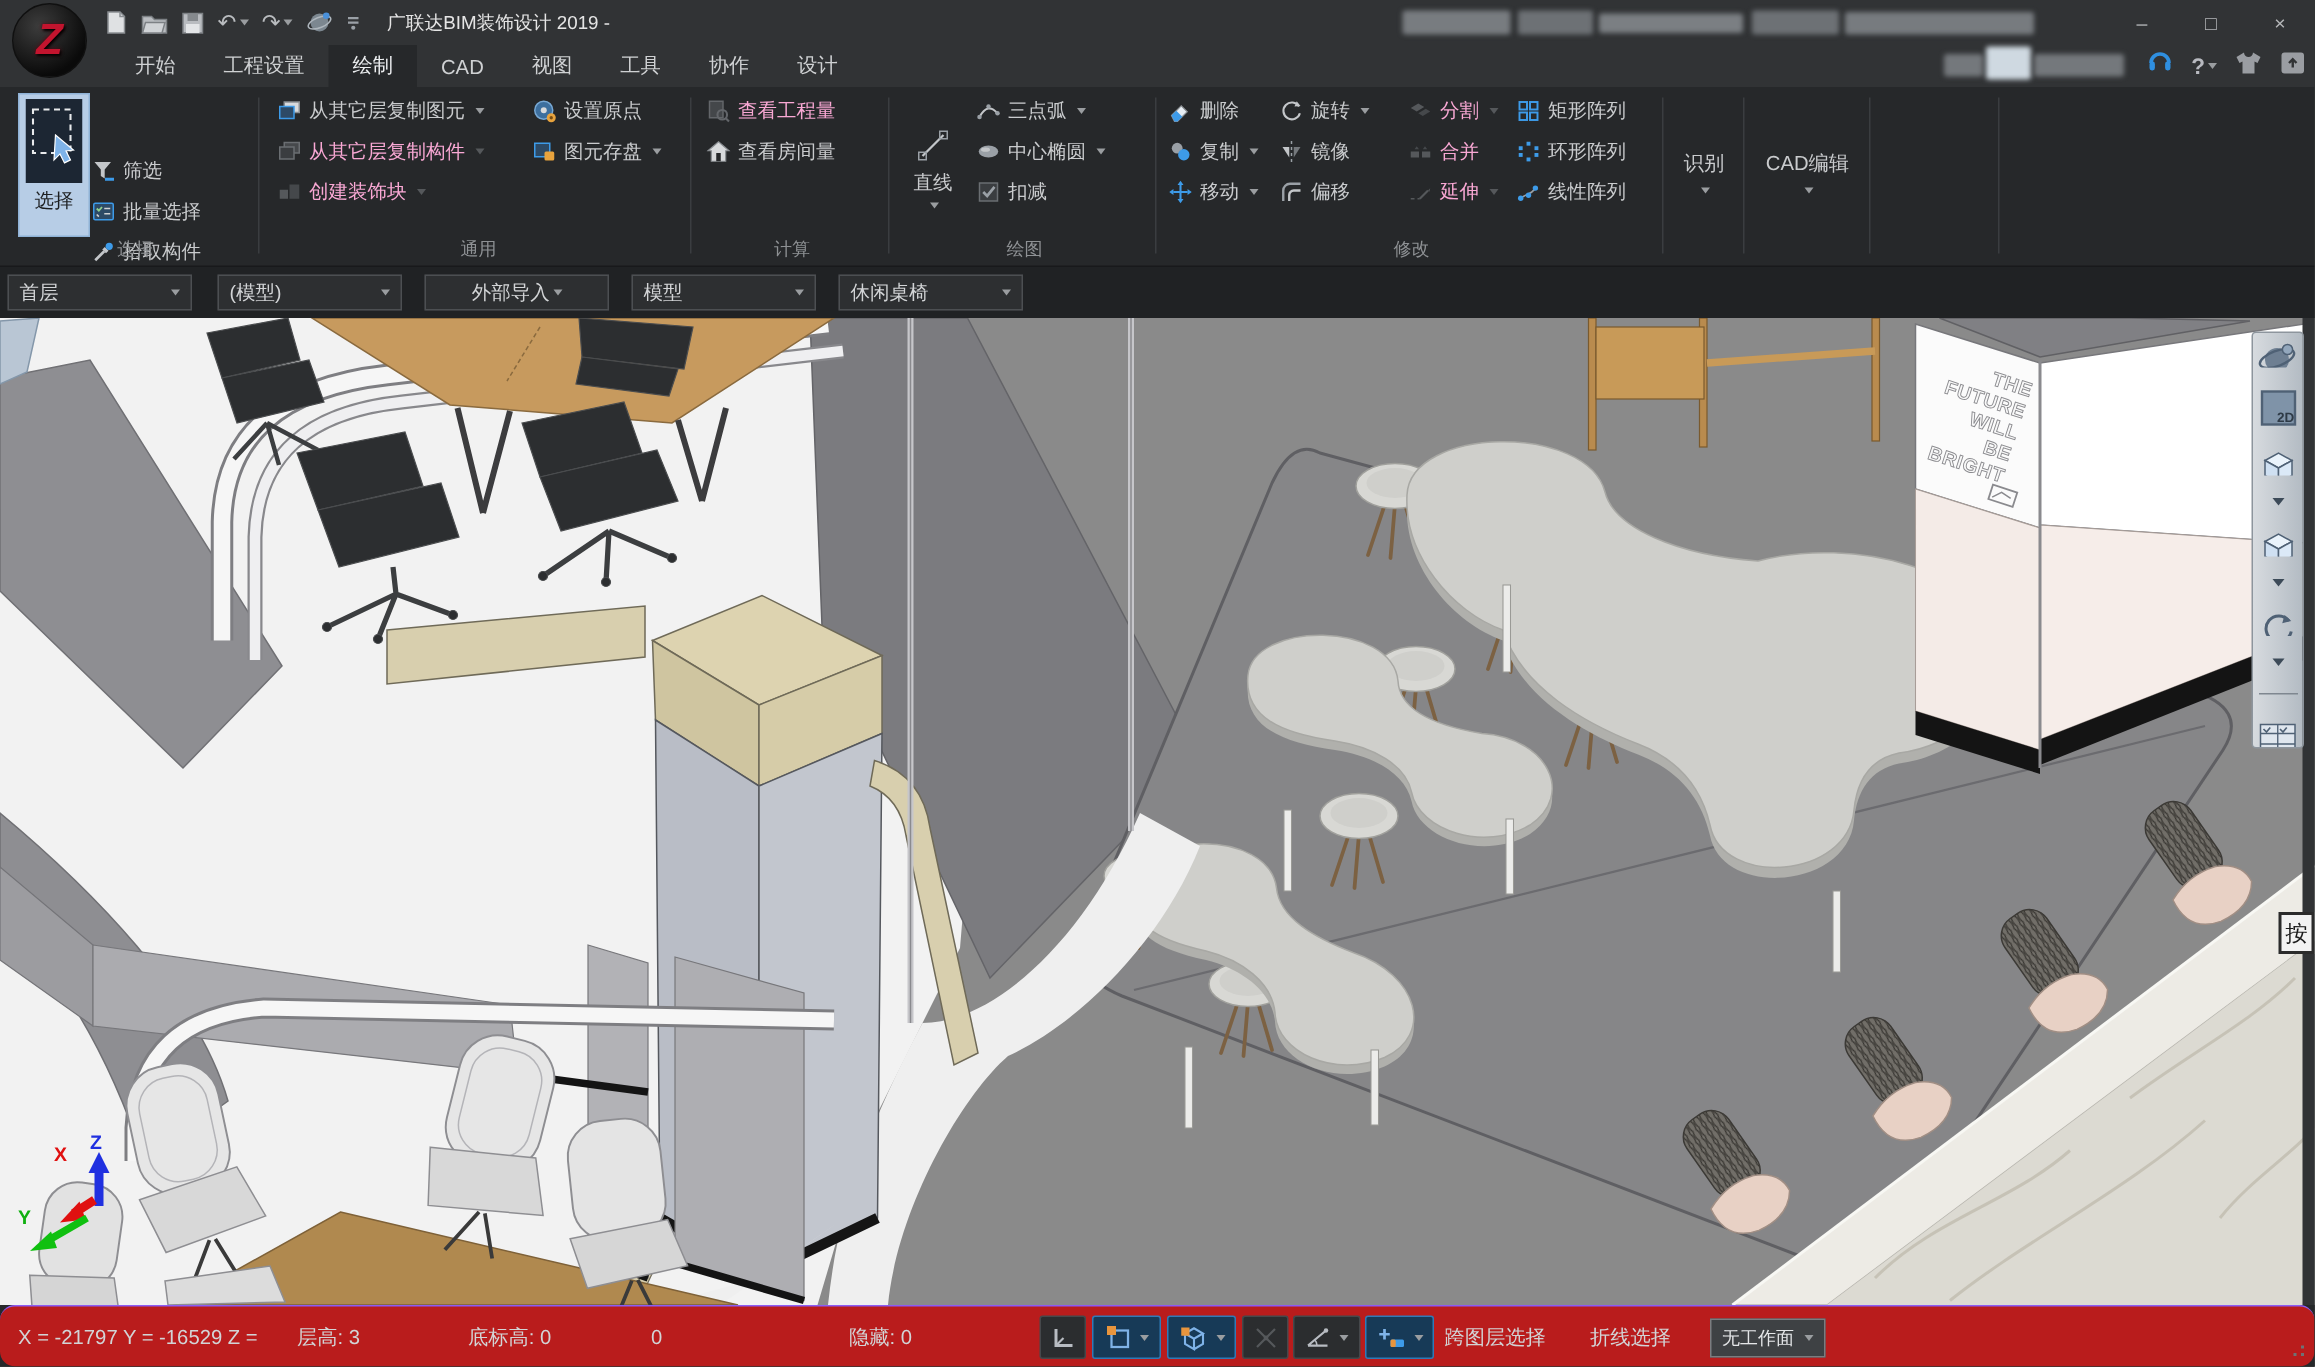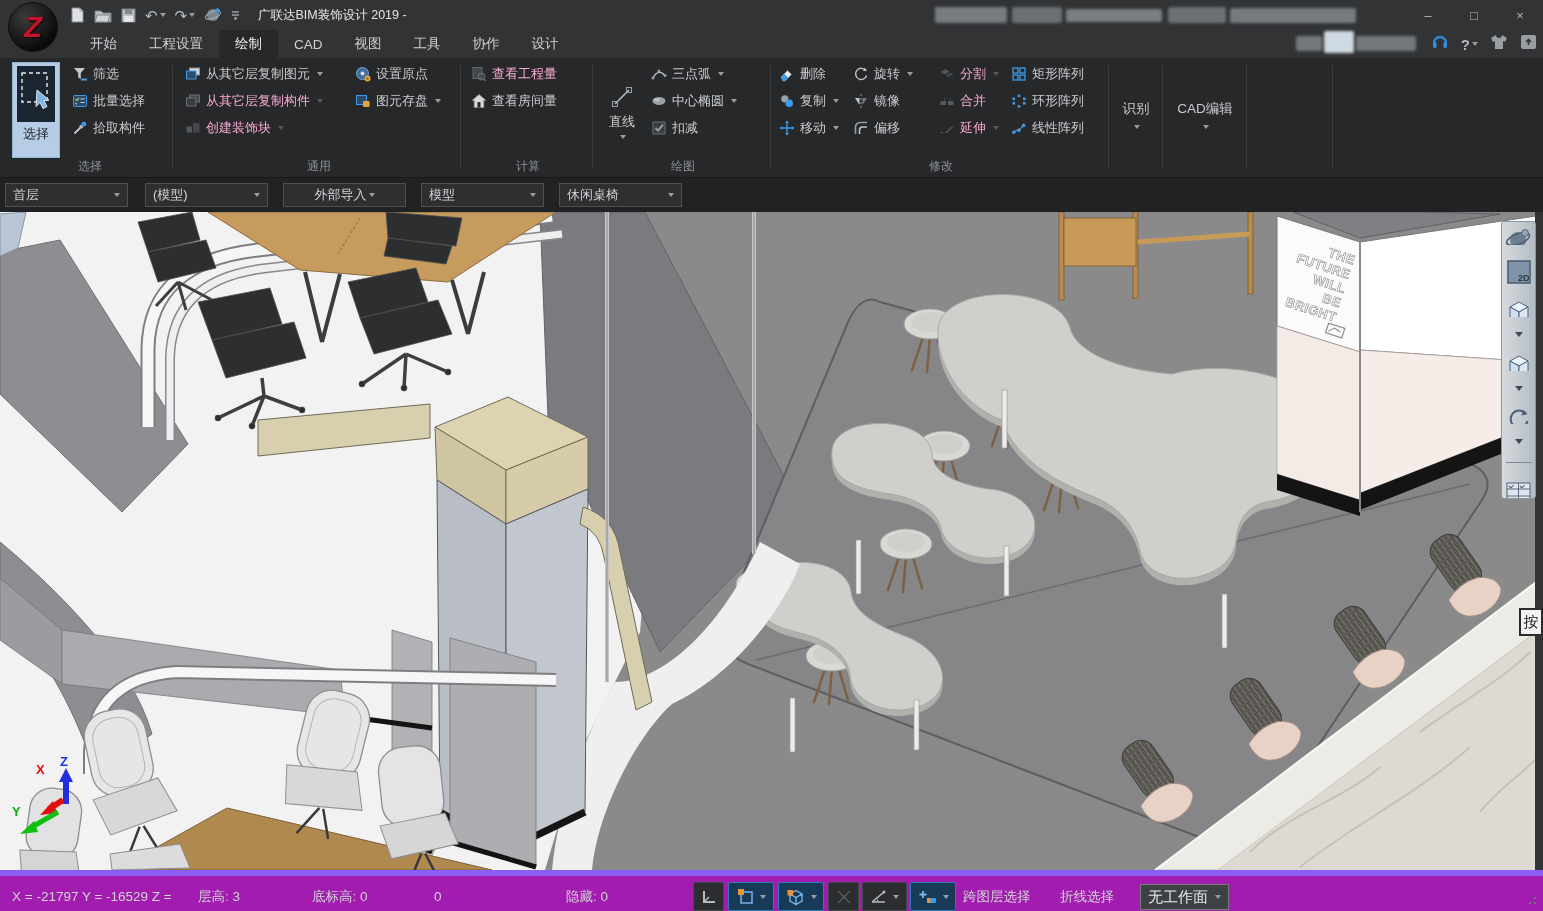--- a/index.html
+++ b/index.html
@@ -70,30 +70,30 @@
     display:flex; flex-direction:column; align-items:center; padding-top:4px; gap:14px; z-index:20; }
   .vt-caret { width:0; height:0; border-left:4px solid transparent; border-right:4px solid transparent;
     border-top:5px solid #3c4a58; margin:1px 0 2px; }
   .twod { position:relative; width:26px; height:26px; }
   .twod span { position:absolute; right:2px; bottom:2px; font-size:9px; font-weight:bold; color:#2e3a46; }
   .edge-tooltip { position:absolute; left:1519px; top:396px; width:24px; height:28px; background:#f2f2f2;
     border:2px solid #2b2b2b; color:#1a1a1a; font-size:15px; display:flex; align-items:center;
     justify-content:center; z-index:30; }
 
   
-  .statusbar { position:absolute; top:870px; left:0; width:100%; height:41px; background:#a21caf;
-    border-top:6px solid #8b5cf6; color:#d2d4d6; font-size:13.5px; }
+  .statusbar { position:absolute; top:870px; left:0; width:100%; height:41px; background:#b91c1c;
+    border-top:1px solid #8b5cf6; color:#d2d4d6; font-size:13.5px;border-radius:10px; }
   .stext { position:absolute; top:0; height:41px; display:flex; align-items:center; white-space:nowrap; }
   .sbtn { position:absolute; top:6px; height:29px; display:flex; align-items:center; justify-content:center;
     gap:3px; background:#2b2d2f; border:1px solid #45484b; border-radius:2px; }
   .sbtn.active { background:#173a57; border-color:#2f7ab8; }
   .sbtn svg { display:block; }
   .workplane { position:absolute; left:1140px; top:8px; height:26px; background:#3e4144;
     border:1px solid #7a7d80; color:#e4e6e8; display:flex; align-items:center; padding:0 7px; gap:5px;
-    font-size:15px; }
+    font-size:12px; }
   .grip { position:absolute; right:7px; bottom:7px; width:12px; height:12px; }
   .grip i { position:absolute; width:2px; height:2px; background:#6f7275; }
 </style>
 </head>
 <body>
 
 <div class="app">
 
   <div class="titlebar">
     <div class="logo">
@@ -190,21 +190,21 @@
 
     <div class="rgroup" style="left:10px;width:160px;">
       <div class="bigsel">
         <svg width="38" height="56">
             <rect width="38" height="56" fill="#1c2633"></rect>
             <rect x="5" y="7" width="25" height="29" fill="none" stroke="#e8eaec" stroke-width="1.4" stroke-dasharray="4 3"></rect>
             <path d="M20 24l12 10-5 .6 3 6-4 2-3-6-4 4z" fill="#7fb3e8" stroke="#fff" stroke-width="0.8"></path>
           </svg>
         <span class="lab">选择</span>
       </div>
-      <div class="rcol" style="left:59px;">
+      <div class="rcol" style="left:48px;margin-top:40px;">
         <div class="ritem">
             <span class="icn">
               <svg viewBox="0 0 16 16">
                 <path d="M2 2h11l-4.2 5v6l-2.6-1.6V7z" fill="#c3c6c9"></path>
                 <rect x="9" y="12.5" width="6" height="2" fill="#3d9be9"></rect>
               </svg>
             </span>
             <span>筛选</span>
           </div>
         <div class="ritem">

